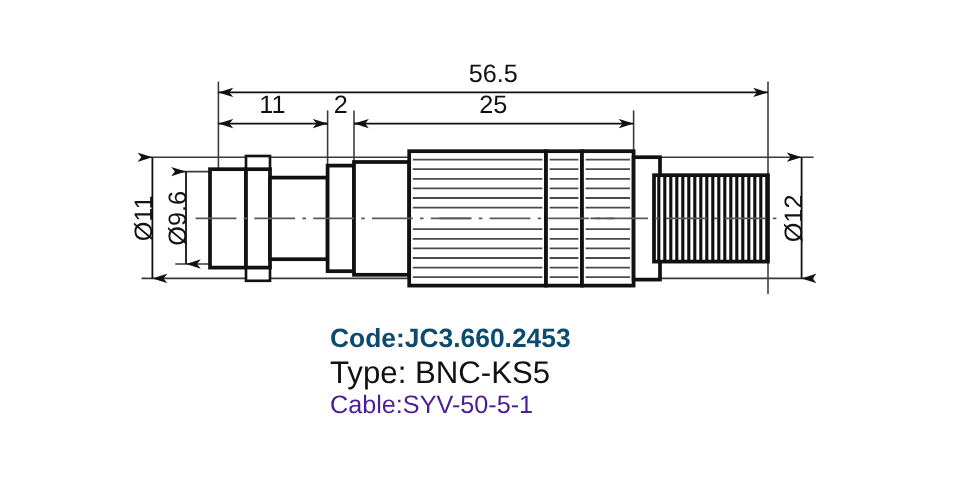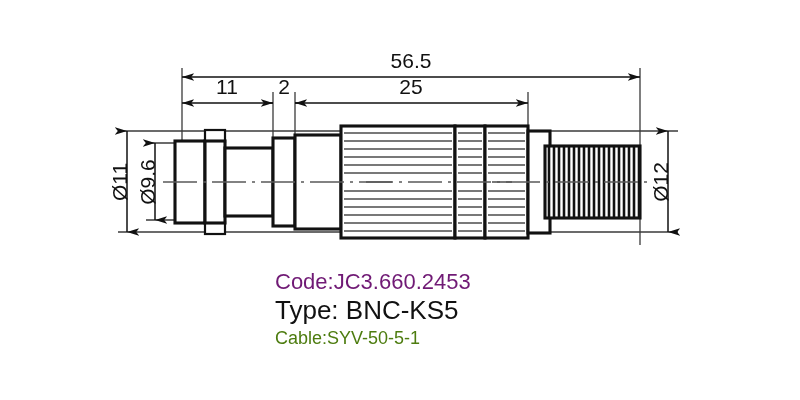--- a/index.html
+++ b/index.html
@@ -255,18 +255,18 @@
       </g>
     </g>
 
     <g>
       <line class="center-line" x1="163" y1="182" x2="652" y2="182" stroke-dasharray="34 6 3 6"></line>
     </g>
 
   </svg>
 
   <div style="position:absolute; left:275px; top:268px; line-height:28px;">
-    <div style="font-size:22px; color:#701a75; white-space:nowrap;">Code:JC3.660.2453</div>
+    <div style="font-size:22px; color:#0c4a6e; white-space:nowrap;font-weight:bold;">Code:JC3.660.2453</div>
     <div style="font-size:26px; color:#111111; white-space:nowrap;">Type: BNC-KS5</div>
-    <div style="font-size:18px; color:#4d7c0f; white-space:nowrap;">Cable:SYV-50-5-1</div>
+    <div style="font-size:21px; color:#4c1d95; white-space:nowrap;">Cable:SYV-50-5-1</div>
   </div>
 
 </div>
 
 </body></html>

